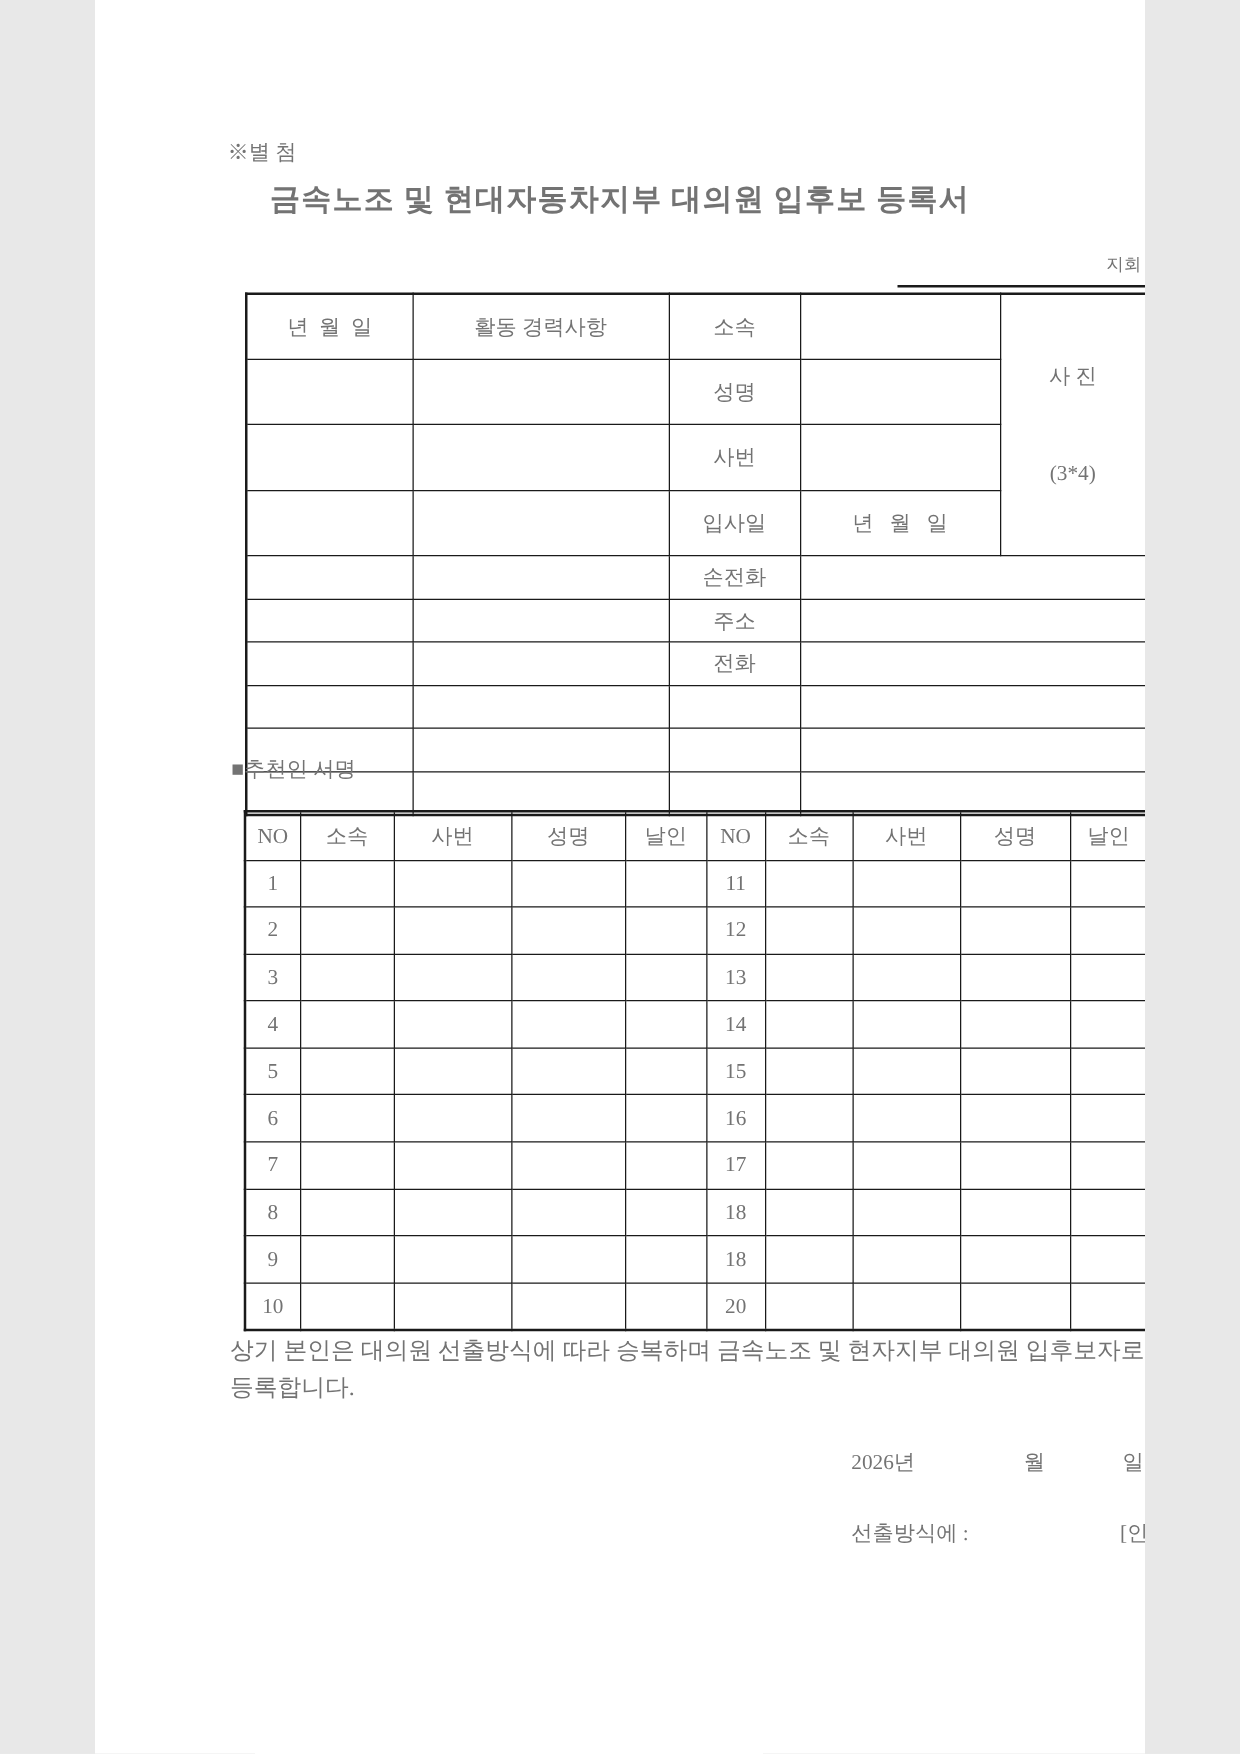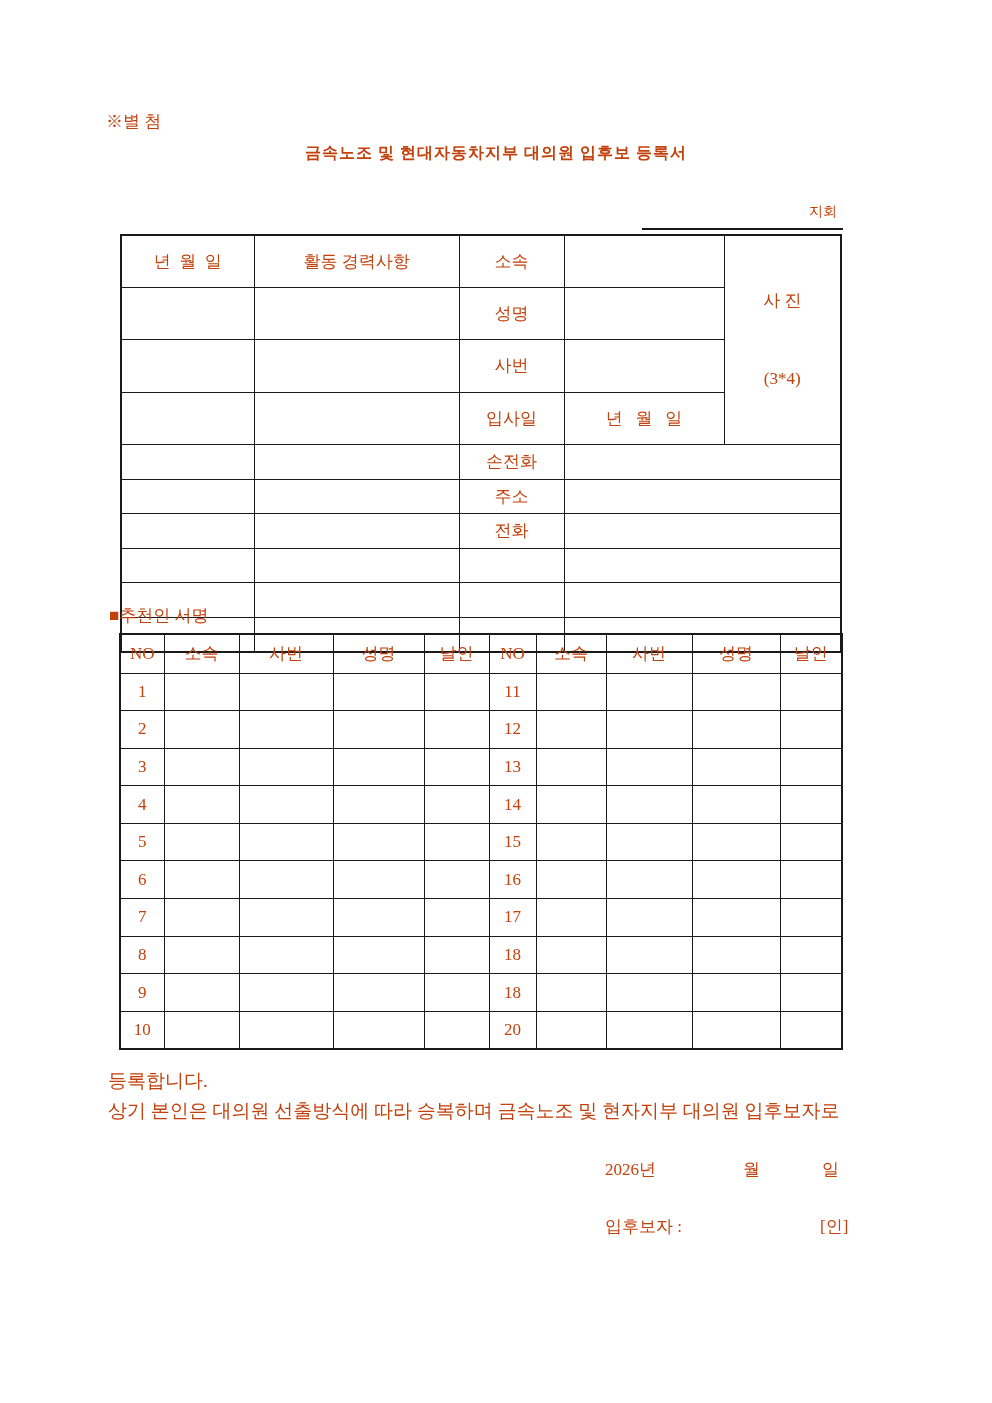--- a/index.html
+++ b/index.html
@@ -1,32 +1,32 @@
 <!DOCTYPE html>
 <html><head>
 <meta charset="utf-8">
 <style>
   html,body{margin:0;padding:0;background:#e8e8e8;}
   .page{
     position:relative;
-    width:992px;height:1403px;
+    width:840px;height:1403px;
     margin:0 auto;
     background:#ffffff;
-    color:#c2410c;
+    color:#737373;
     font-family:"Liberation Serif","DejaVu Serif",serif;
     overflow:hidden;
   }
   .note{
     position:absolute;left:106px;top:110px;
     font-size:17px;white-space:pre;
   }
   .title{
     position:absolute;left:0;top:143px;width:100%;
     margin:0;text-align:center;
-    font-size:16px;font-weight:bold;letter-spacing:1px;
+    font-size:24px;font-weight:bold;letter-spacing:1px;
   }
   .branch-line{
     position:absolute;left:642px;top:203px;width:201px;height:27px;
     border-bottom:2px solid #1a1a1a;
     text-align:right;font-size:14px;
     box-sizing:border-box;padding-right:6px;
   }
   table{border-collapse:collapse;table-layout:fixed;}
   td,th{
     border:1px solid #1a1a1a;
@@ -34,21 +34,21 @@
     text-align:center;vertical-align:middle;
     white-space:pre;overflow:hidden;
     padding:0;
   }
   .t1{
     position:absolute;left:120px;top:234px;width:720px;
     border:2px solid #1a1a1a;
   }
   .t1 tr{height:34.6px;}
   .t2{
-    position:absolute;left:119px;top:633px;width:722px;
+    position:absolute;left:119px;top:648px;width:722px;
     border:2px solid #1a1a1a;
   }
   .t2 thead tr{height:39px;}
   .t2 tbody tr{height:37.6px;}
   .photo-cell{line-height:26px;}
   .sec-title{
     position:absolute;left:109px;top:604px;
     font-size:17px;white-space:pre;
   }
   .decl{
@@ -293,24 +293,24 @@
         <td>20</td>
         <td></td>
           <td></td>
           <td></td>
           <td></td>
       </tr>
     </tbody>
   </table>
 
   <div class="decl">
+    <div>상기 본인은 대의원 선출방식에 따라 승복하며 금속노조 및 현자지부 대의원 입후보자로</div>
     <div>등록합니다.</div>
-    <div>상기 본인은 대의원 선출방식에 따라 승복하며 금속노조 및 현자지부 대의원 입후보자로</div>
   </div>
 
   <span class="abs" style="left:605px;top:1158px;">2026년</span>
   <span class="abs" style="left:743px;top:1158px;">월</span>
   <span class="abs" style="left:822px;top:1158px;">일</span>
 
-  <span class="abs" style="left:605px;top:1215px;">입후보자 :</span>
+  <span class="abs" style="left:605px;top:1215px;">선출방식에 :</span>
   <span class="abs" style="left:820px;top:1215px;">[인]</span>
 
 </div>
 
 </body></html>

